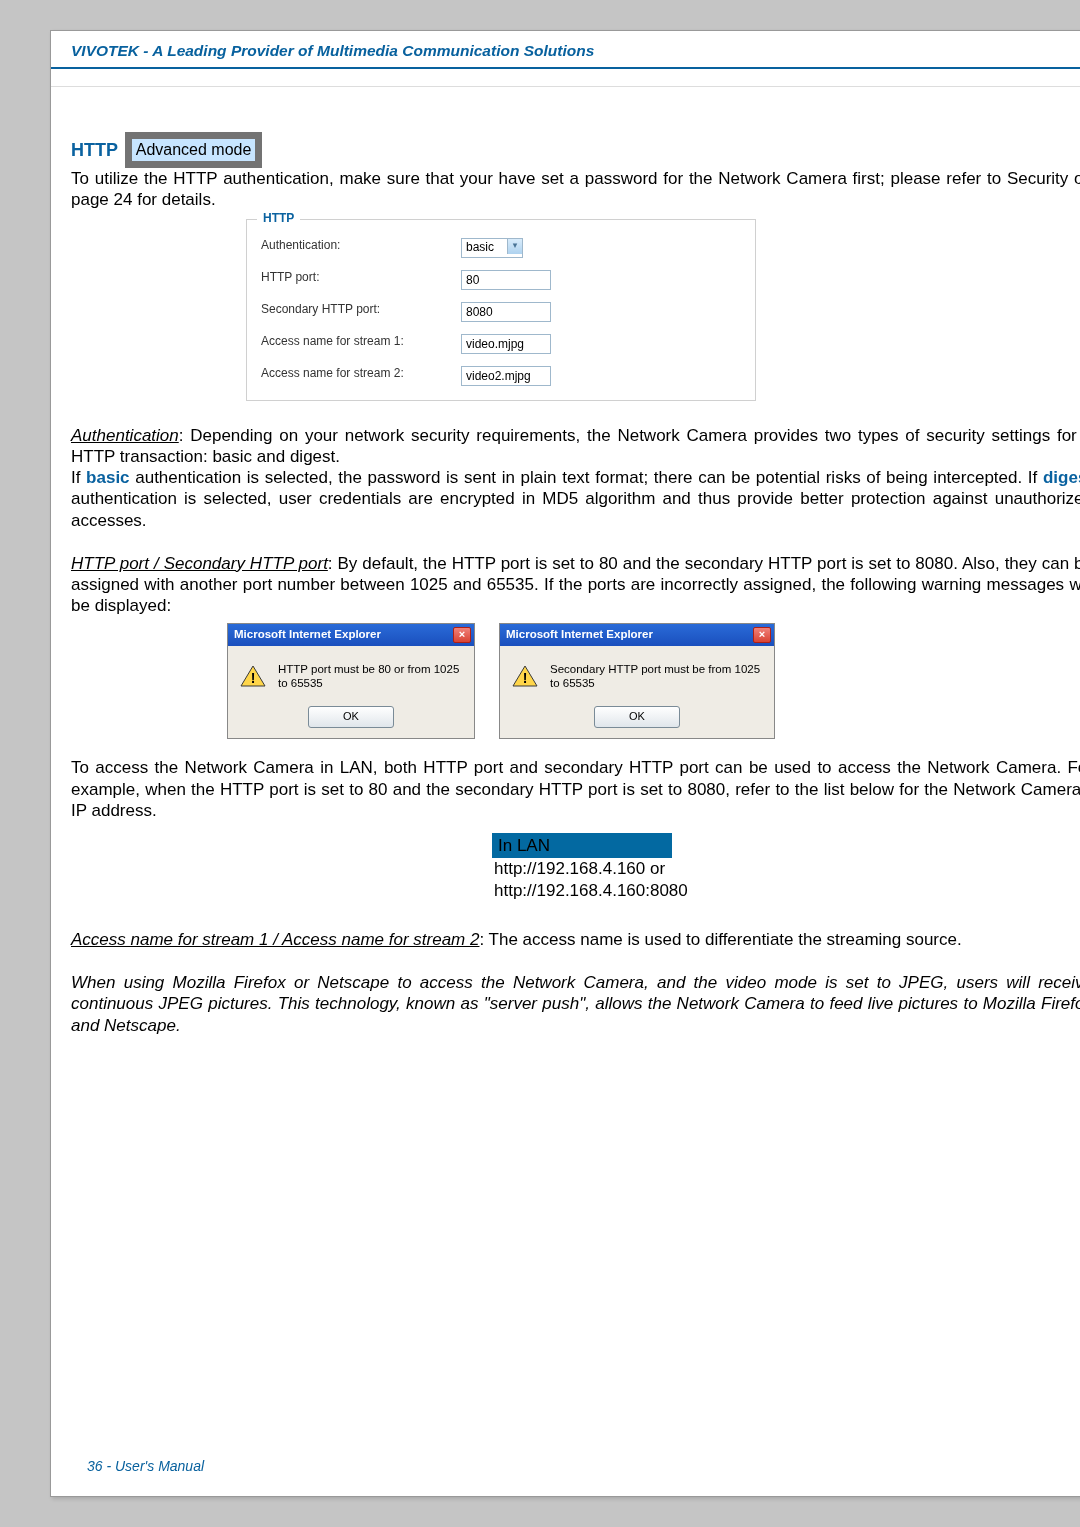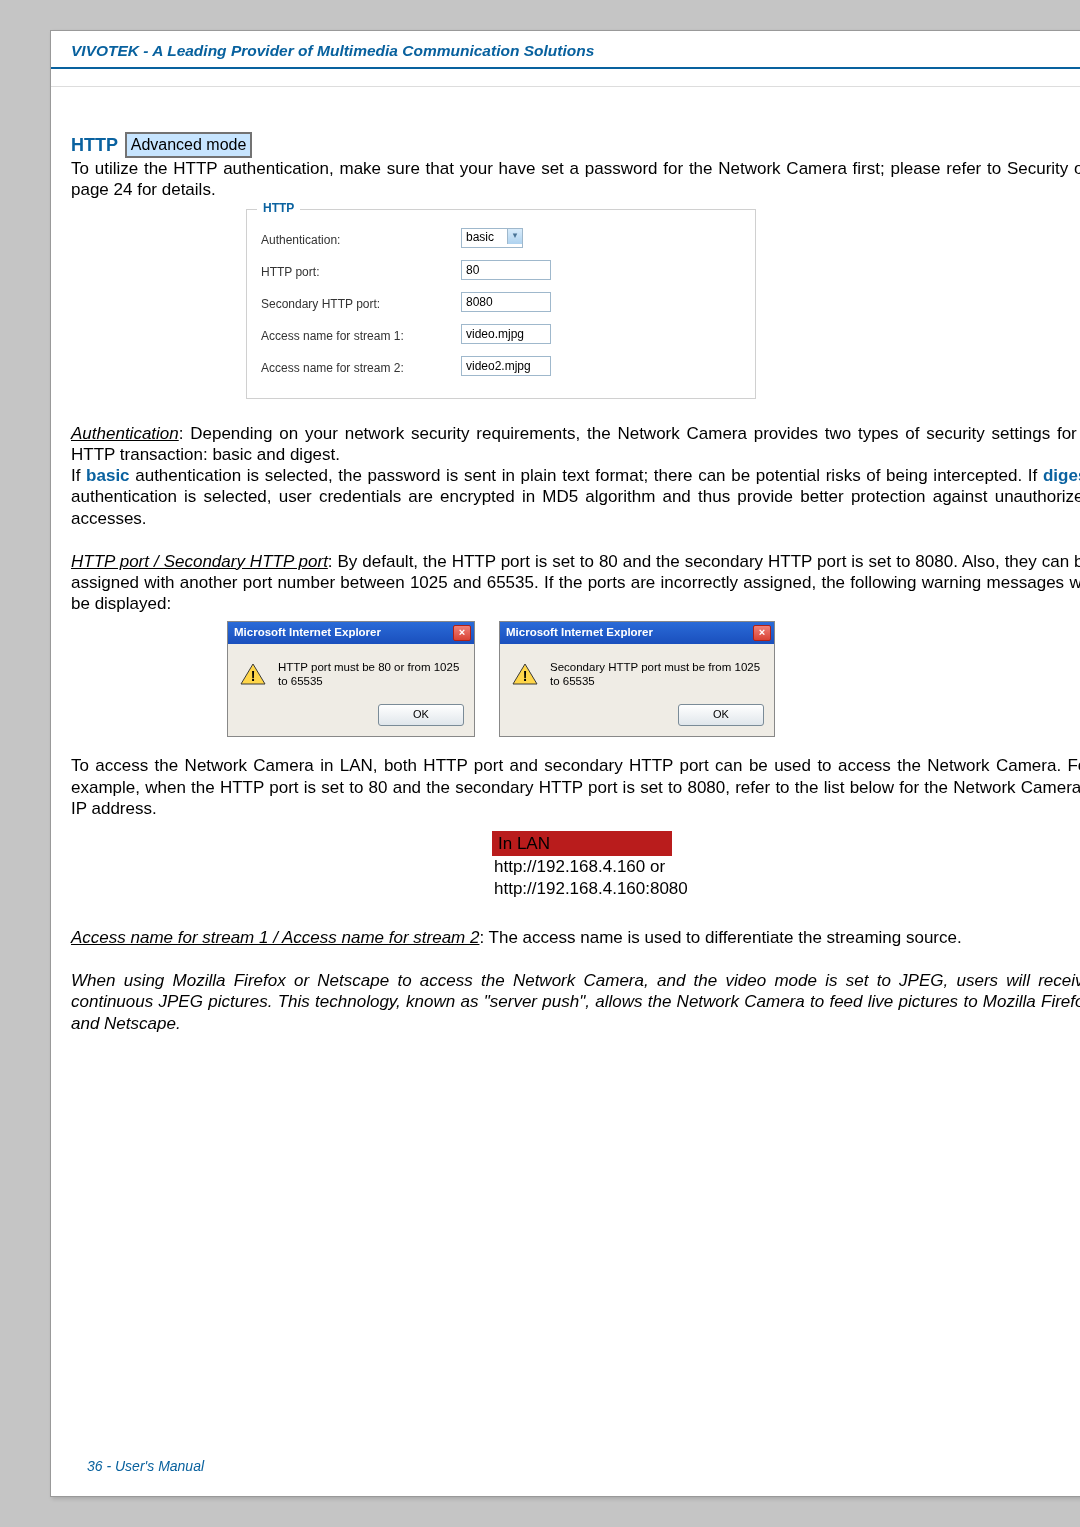--- a/index.html
+++ b/index.html
@@ -43,21 +43,21 @@
     line-height: 1.25;
   }
   .section-title {
     color: #0a62a0;
     font-weight: bold;
     font-size: 18px;
   }
   .badge {
     display: inline-block;
     background: #c7e5ff;
-    border: 2px solid #737373;
+    border: 7px solid #737373;
     padding: 1px 4px;
     color: #000;
     font-size: 16px;
     font-weight: normal;
     vertical-align: 1px;
     margin-left: 2px;
   }
   .p { text-align: justify; }
   .keyword-blue { color: #0a62a0; font-weight: bold; }
   .u { text-decoration: underline; font-style: italic; }
@@ -74,22 +74,22 @@
   .http-legend {
     position: absolute;
     top: -9px;
     left: 10px;
     background: #fff;
     padding: 0 6px;
     color: #0a62a0;
     font-weight: bold;
     font-size: 12px;
   }
-  .http-row { display: flex; align-items: flex-end; margin-bottom: 12px; }
-  .http-row:last-child { margin-bottom: 8px; }
+  .http-row { display: flex; align-items: flex-start; margin-bottom: 12px; }
+  .http-row:last-child { margin-bottom: 0; }
   .http-label { width: 200px; color: #333; }
   .http-input, .http-select {
     border: 1px solid #9fb8cc;
     background: #fff;
     padding: 2px 4px;
     font-size: 12px;
     font-family: inherit;
     width: 90px;
     height: 20px;
   }
@@ -136,33 +136,33 @@
     color: #fff; font-weight: bold; font-size: 11px; line-height: 1;
   }
   .dlg-body { padding: 16px 10px 10px 10px; }
   .dlg-body-row { display: flex; align-items: center; gap: 12px; }
   .warn-icon {
     width: 26px; height: 22px; position: relative;
     flex-shrink: 0; margin-left: 2px;
   }
   .warn-icon svg { display: block; }
   .dlg-msg { flex: 1; color: #000; }
-  .dlg-btn-row { display: flex; justify-content: flex-end; margin-top: 16px; }
+  .dlg-btn-row { display: flex; justify-content: center; margin-top: 16px; }
   .dlg-btn {
     width: 86px; height: 22px;
     border: 1px solid #7a8b97;
     background: linear-gradient(#fff,#e0e6eb);
     border-radius: 3px;
     font-size: 11px;
     display: inline-flex; align-items: center; justify-content: center;
   }
 
   
   .lan-table { width: 180px; margin: 12px auto 28px auto; }
-  .lan-head { background: #b91c1c; color: #000; padding: 2px 6px; font-size: 17px; }
+  .lan-head { background: #0369a1; color: #000; padding: 2px 6px; font-size: 17px; }
   .lan-body { font-size: 17px; padding: 0 0 0 2px; line-height: 1.25; }
 
   .footer {
     position: absolute;
     left: 36px;
     bottom: 22px;
     color: #08619e;
     font-style: italic;
     font-size: 14px;
   }

